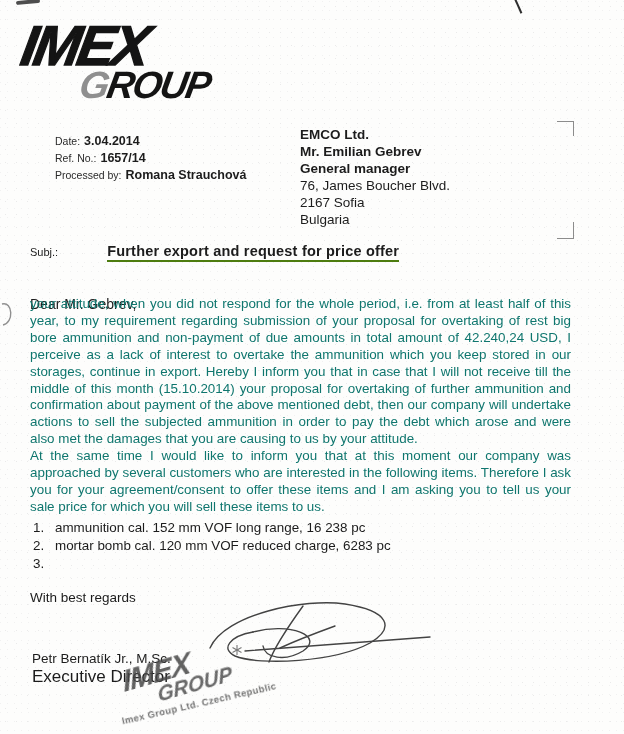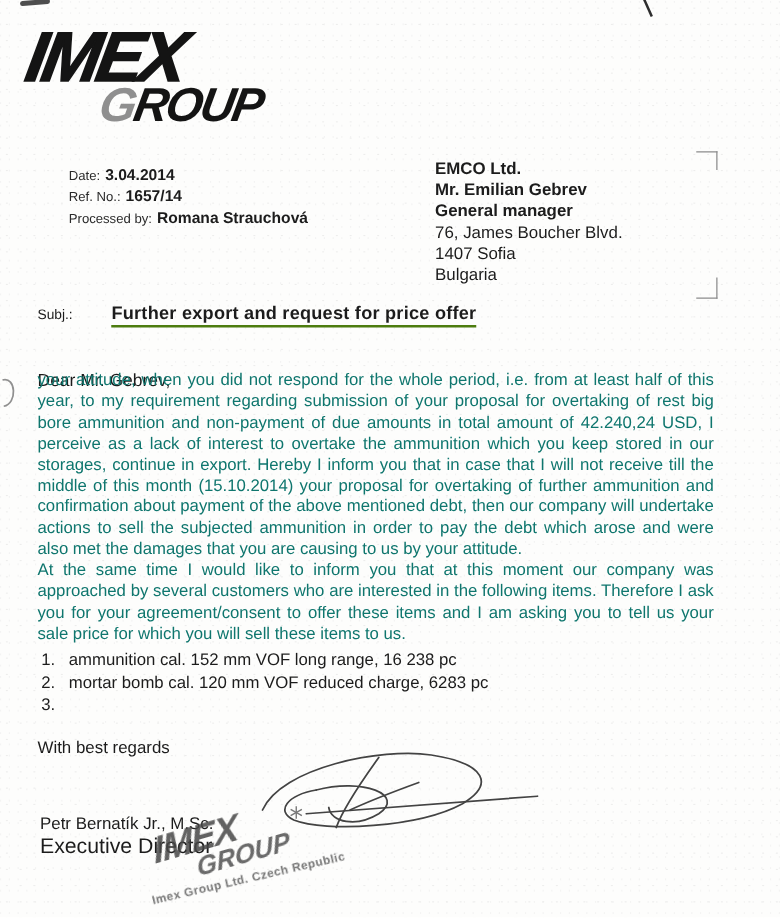--- a/index.html
+++ b/index.html
@@ -26,36 +26,36 @@
   .logo-group::first-letter { color:#8f8f8f; }
 
   
   .meta { position:absolute; left:55px; top:131px; }
   .meta-row { height:17px; white-space:nowrap; }
   .meta-label { font-size:10.5px; color:#2a2a2a; }
   .meta-value { font-size:12.5px; font-weight:bold; padding-left:4px; }
   .your-ref { margin-top:9px; font-size:10.5px; color:#2a2a2a; }
 
   
-  .recipient { position:absolute; left:300px; top:126px; font-size:13.5px; line-height:17px;margin-left:48px; }
+  .recipient { position:absolute; left:300px; top:126px; font-size:13.5px; line-height:17px; }
   .recipient .b { font-weight:bold; }
 
   
   .mark-tr { position:absolute; left:557px; top:121px; width:16px; height:14px;
              border-top:1.5px solid #8c8c8c; border-right:1.5px solid #8c8c8c; }
   .mark-br { position:absolute; left:557px; top:222px; width:16px; height:16px;
              border-bottom:1.5px solid #8c8c8c; border-right:1.5px solid #8c8c8c; }
   .mark-slash { position:absolute; left:517px; top:-3px; width:2px; height:17px;
                 background:#2e2e2e; transform:rotate(-24deg); }
   .mark-smudge { position:absolute; left:16px; top:0; width:24px; height:4px;
                  background:#222; border-radius:2px; transform:rotate(-5deg); opacity:.8; }
   .mark-curve { position:absolute; left:1px; top:300px; }
 
   
-  .subject { position:absolute; left:30px; top:243px; display:flex; align-items:baseline; }
+  .subject { position:absolute; left:30px; top:243px; display:flex; align-items:baseline;gap:18px; }
   .subject-label { font-size:11px; }
   .subject-text { margin-left:31px; font-size:14.5px; font-weight:bold;
                   border-bottom:2px solid #4d7c0f; padding-bottom:1px; letter-spacing:.2px; }
 
   
   .salutation { position:absolute; left:30px; top:269px; font-size:14px;margin-top:27px; }
   .para { position:absolute; left:30px; width:541px; text-align:justify;
           font-size:13.4px; line-height:16.9px; color:#0f766e; }
   .para1 { top:296px; }
   .para2 { top:448px; }
@@ -107,21 +107,21 @@
     <div class="meta-row">
       <span class="meta-label">Processed by:</span><span class="meta-value">Romana Strauchová</span>
     </div>
   </div>
 
   <div class="recipient">
     <div class="b">EMCO Ltd.</div>
     <div class="b">Mr. Emilian Gebrev</div>
     <div class="b">General manager</div>
     <div>76, James Boucher Blvd.</div>
-    <div>1407 Sofia</div>
+    <div>2167 Sofia</div>
     <div>Bulgaria</div>
   </div>
 
   <div class="subject">
     <span class="subject-label">Subj.:</span>
     <span class="subject-text">Further export and request for price offer</span>
   </div>
 
   <div class="salutation">Dear Mr. Gebrev,</div>
   <div class="para para1">your attitude, when you did not respond for the whole period, i.e. from at least half of this year, to my requirement regarding submission of your proposal for overtaking of rest big bore ammunition and non-payment of due amounts in total amount of 42.240,24 USD, I perceive as a lack of interest to overtake the ammunition which you keep stored in our storages, continue in export. Hereby I inform you that in case that I will not receive till the middle of this month (15.10.2014) your proposal for overtaking of further ammunition and confirmation about payment of the above mentioned debt, then our company will undertake actions to sell the subjected ammunition in order to pay the debt which arose and were also met the damages that you are causing to us by your attitude.</div>

